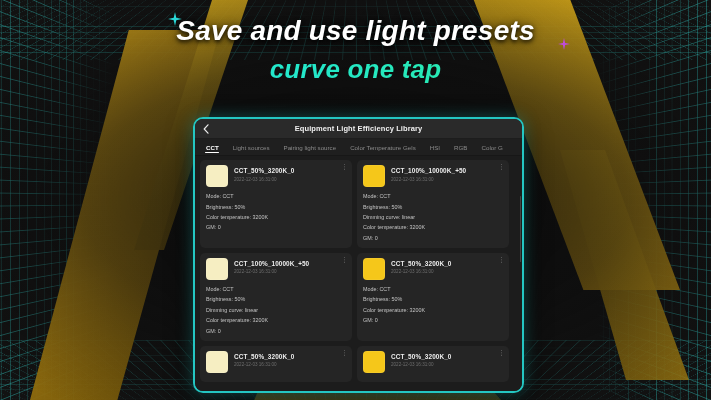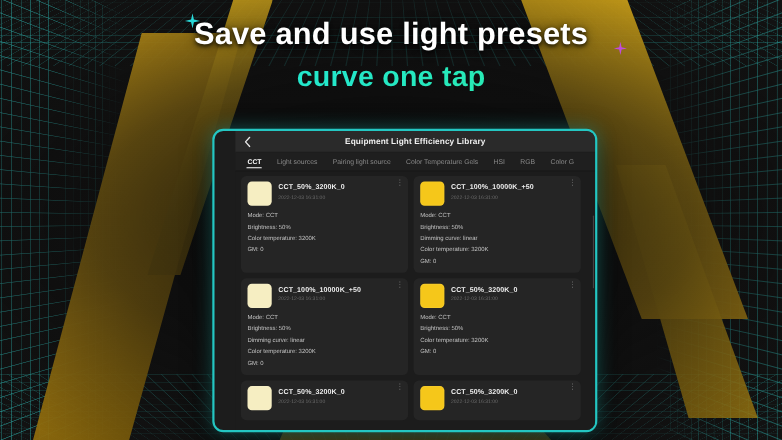--- a/index.html
+++ b/index.html
@@ -73,41 +73,40 @@
     clip-path:polygon(0% 0%, 30% 0%, 86% 100%, 44% 100%); opacity:.85;}
   #ray5{ left:250px; top:300px; width:260px;height:110px;
     background:linear-gradient(20deg,#c79a18 0%, #6d520a 100%);
     clip-path:polygon(18% 0%, 62% 0%, 100% 100%, 0% 100%); opacity:.55;}
 
   
   .sparkle{position:absolute;}
   .sparkle svg{display:block;}
 
   
-  #headline{position:absolute;left:0;right:0;top:16px;text-align:center;z-index:6;}
+  #headline{position:absolute;left:0;right:0;top:16px;text-align:center;z-index:6;font-style:italic;}
   #line1{
     font-size:28px;font-weight:bold;color:#ffffff;letter-spacing:.2px;
     text-shadow:0 2px 4px rgba(0,0,0,.85), 0 0 10px rgba(0,0,0,.6);
     line-height:1.1;
   }
   #line2{
     margin-top:8px;font-size:26px;font-weight:bold;letter-spacing:.2px;
     background:linear-gradient(90deg,#1ee9e0 0%, #24e7c8 45%, #2ef08a 100%);
     -webkit-background-clip:text;background-clip:text;color:transparent;
     -webkit-text-fill-color:transparent;
     line-height:1.1;
   }
 
   
   #app-frame{
     position:absolute;left:193px;top:117px;width:327px;height:272px;
     border:2px solid #24c6c2;border-radius:10px;
     background:#1c1c1c;overflow:hidden;z-index:8;
     box-shadow:0 0 16px rgba(36,198,194,.35), 0 8px 26px rgba(0,0,0,.65);
-    padding-left:19px;
   }
   #titlebar{
     height:19px;background:#2a2a2a;display:flex;align-items:center;
     position:relative;border-bottom:1px solid #1d1d1d;
   }
   #back-btn{
     width:22px;height:19px;display:flex;align-items:center;justify-content:center;
     color:#e8e8e8;font-size:11px;line-height:1;
   }
   #app-title{

